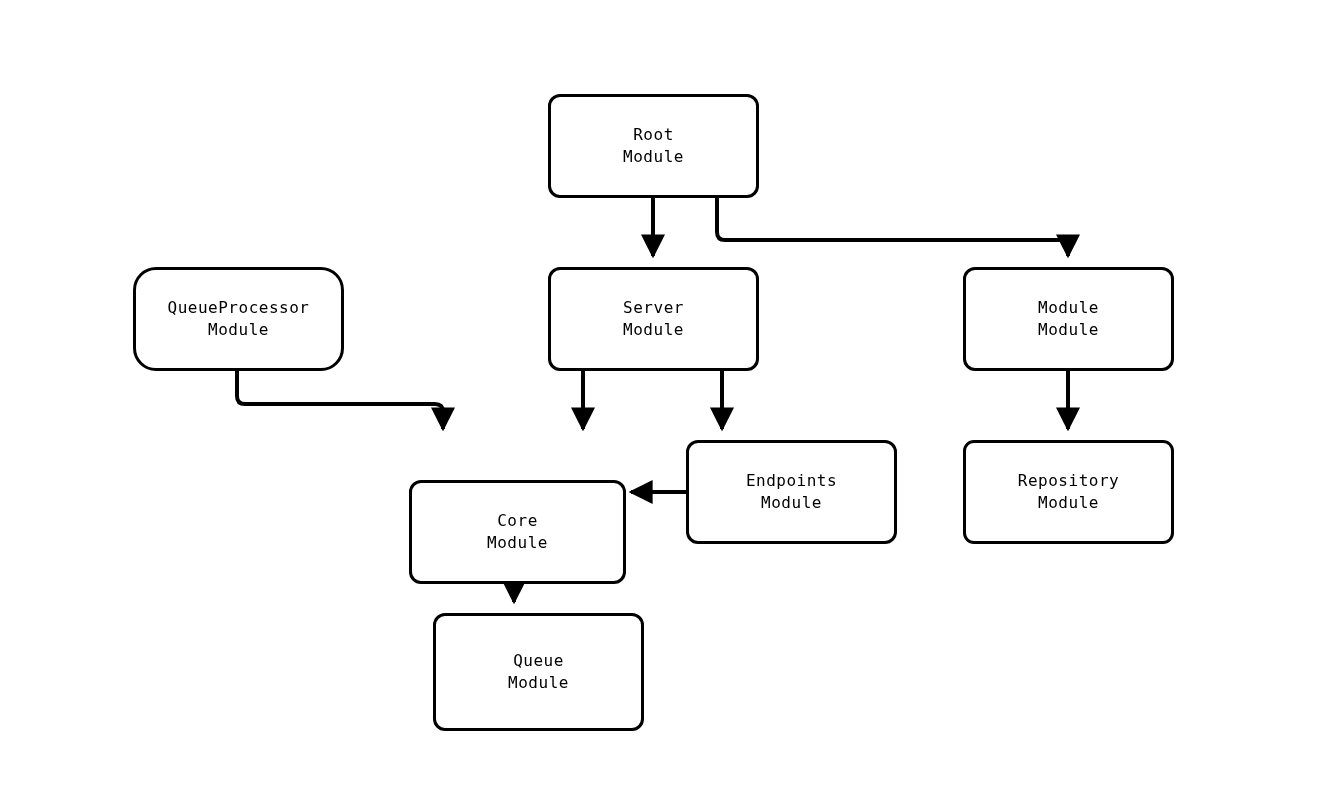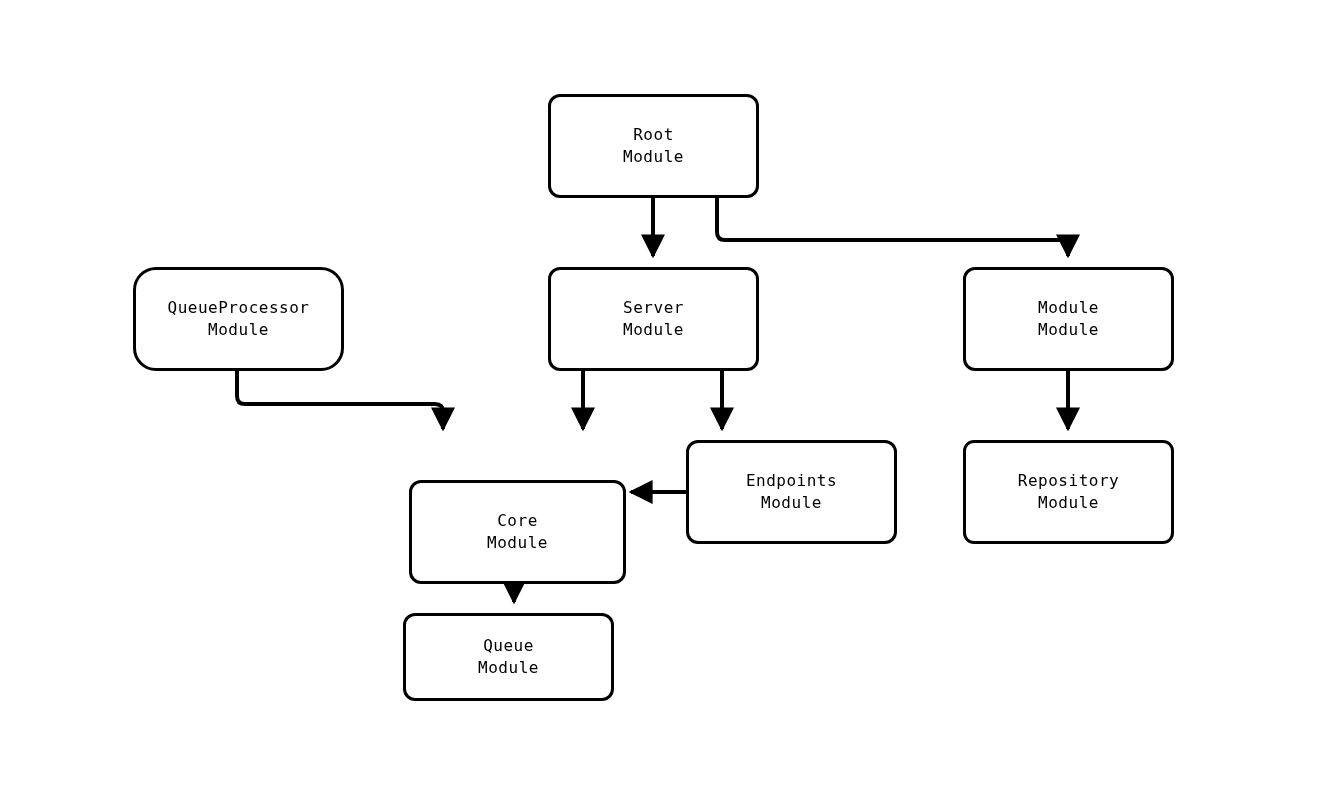--- a/index.html
+++ b/index.html
@@ -101,18 +101,18 @@
   <div class="node" style="left:686px; top:440px; width:211px; height:104px;">
     <span class="line1">Endpoints</span>
     <span class="line2">Module</span>
   </div>
 
   <div class="node" style="left:963px; top:440px; width:211px; height:104px;border-radius:11px;">
     <span class="line1">Repository</span>
     <span class="line2">Module</span>
   </div>
 
-  <div class="node" style="left:403px; top:613px; width:211px; height:88px;">
+  <div class="node" style="left:433px; top:613px; width:211px; height:118px;">
     <span class="line1">Queue</span>
     <span class="line2">Module</span>
   </div>
 
 </div>
 
 </body></html>

